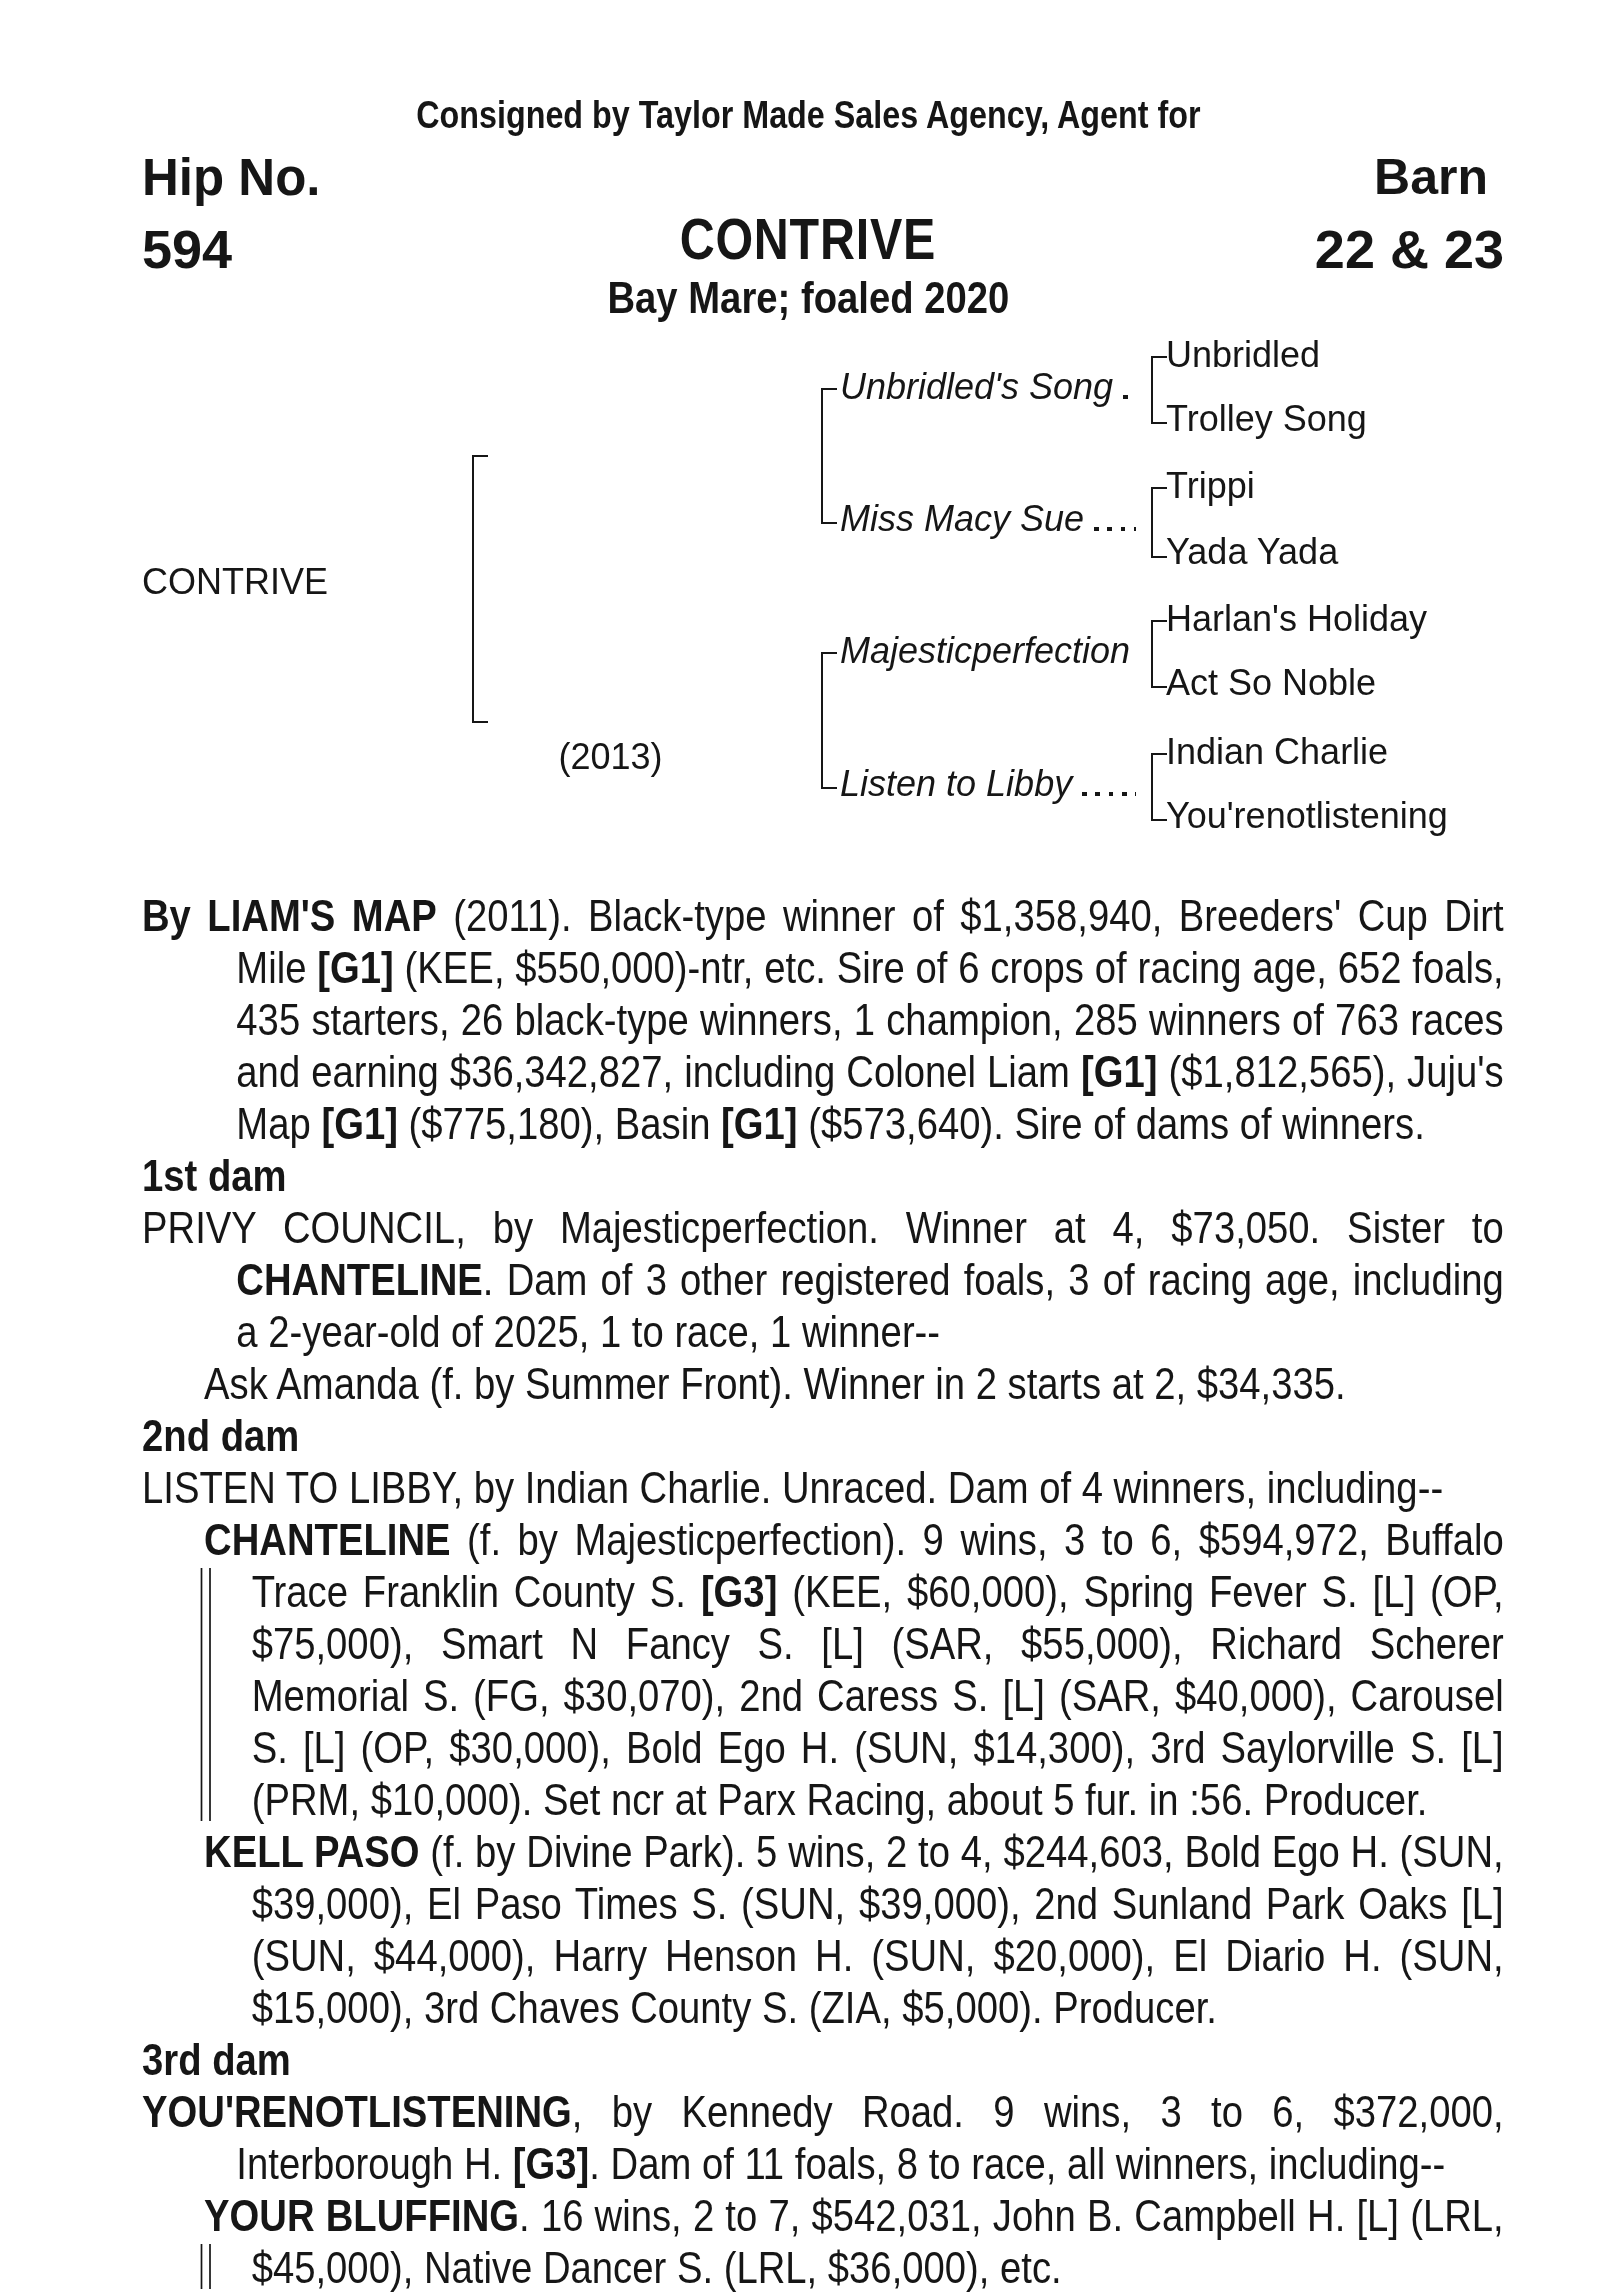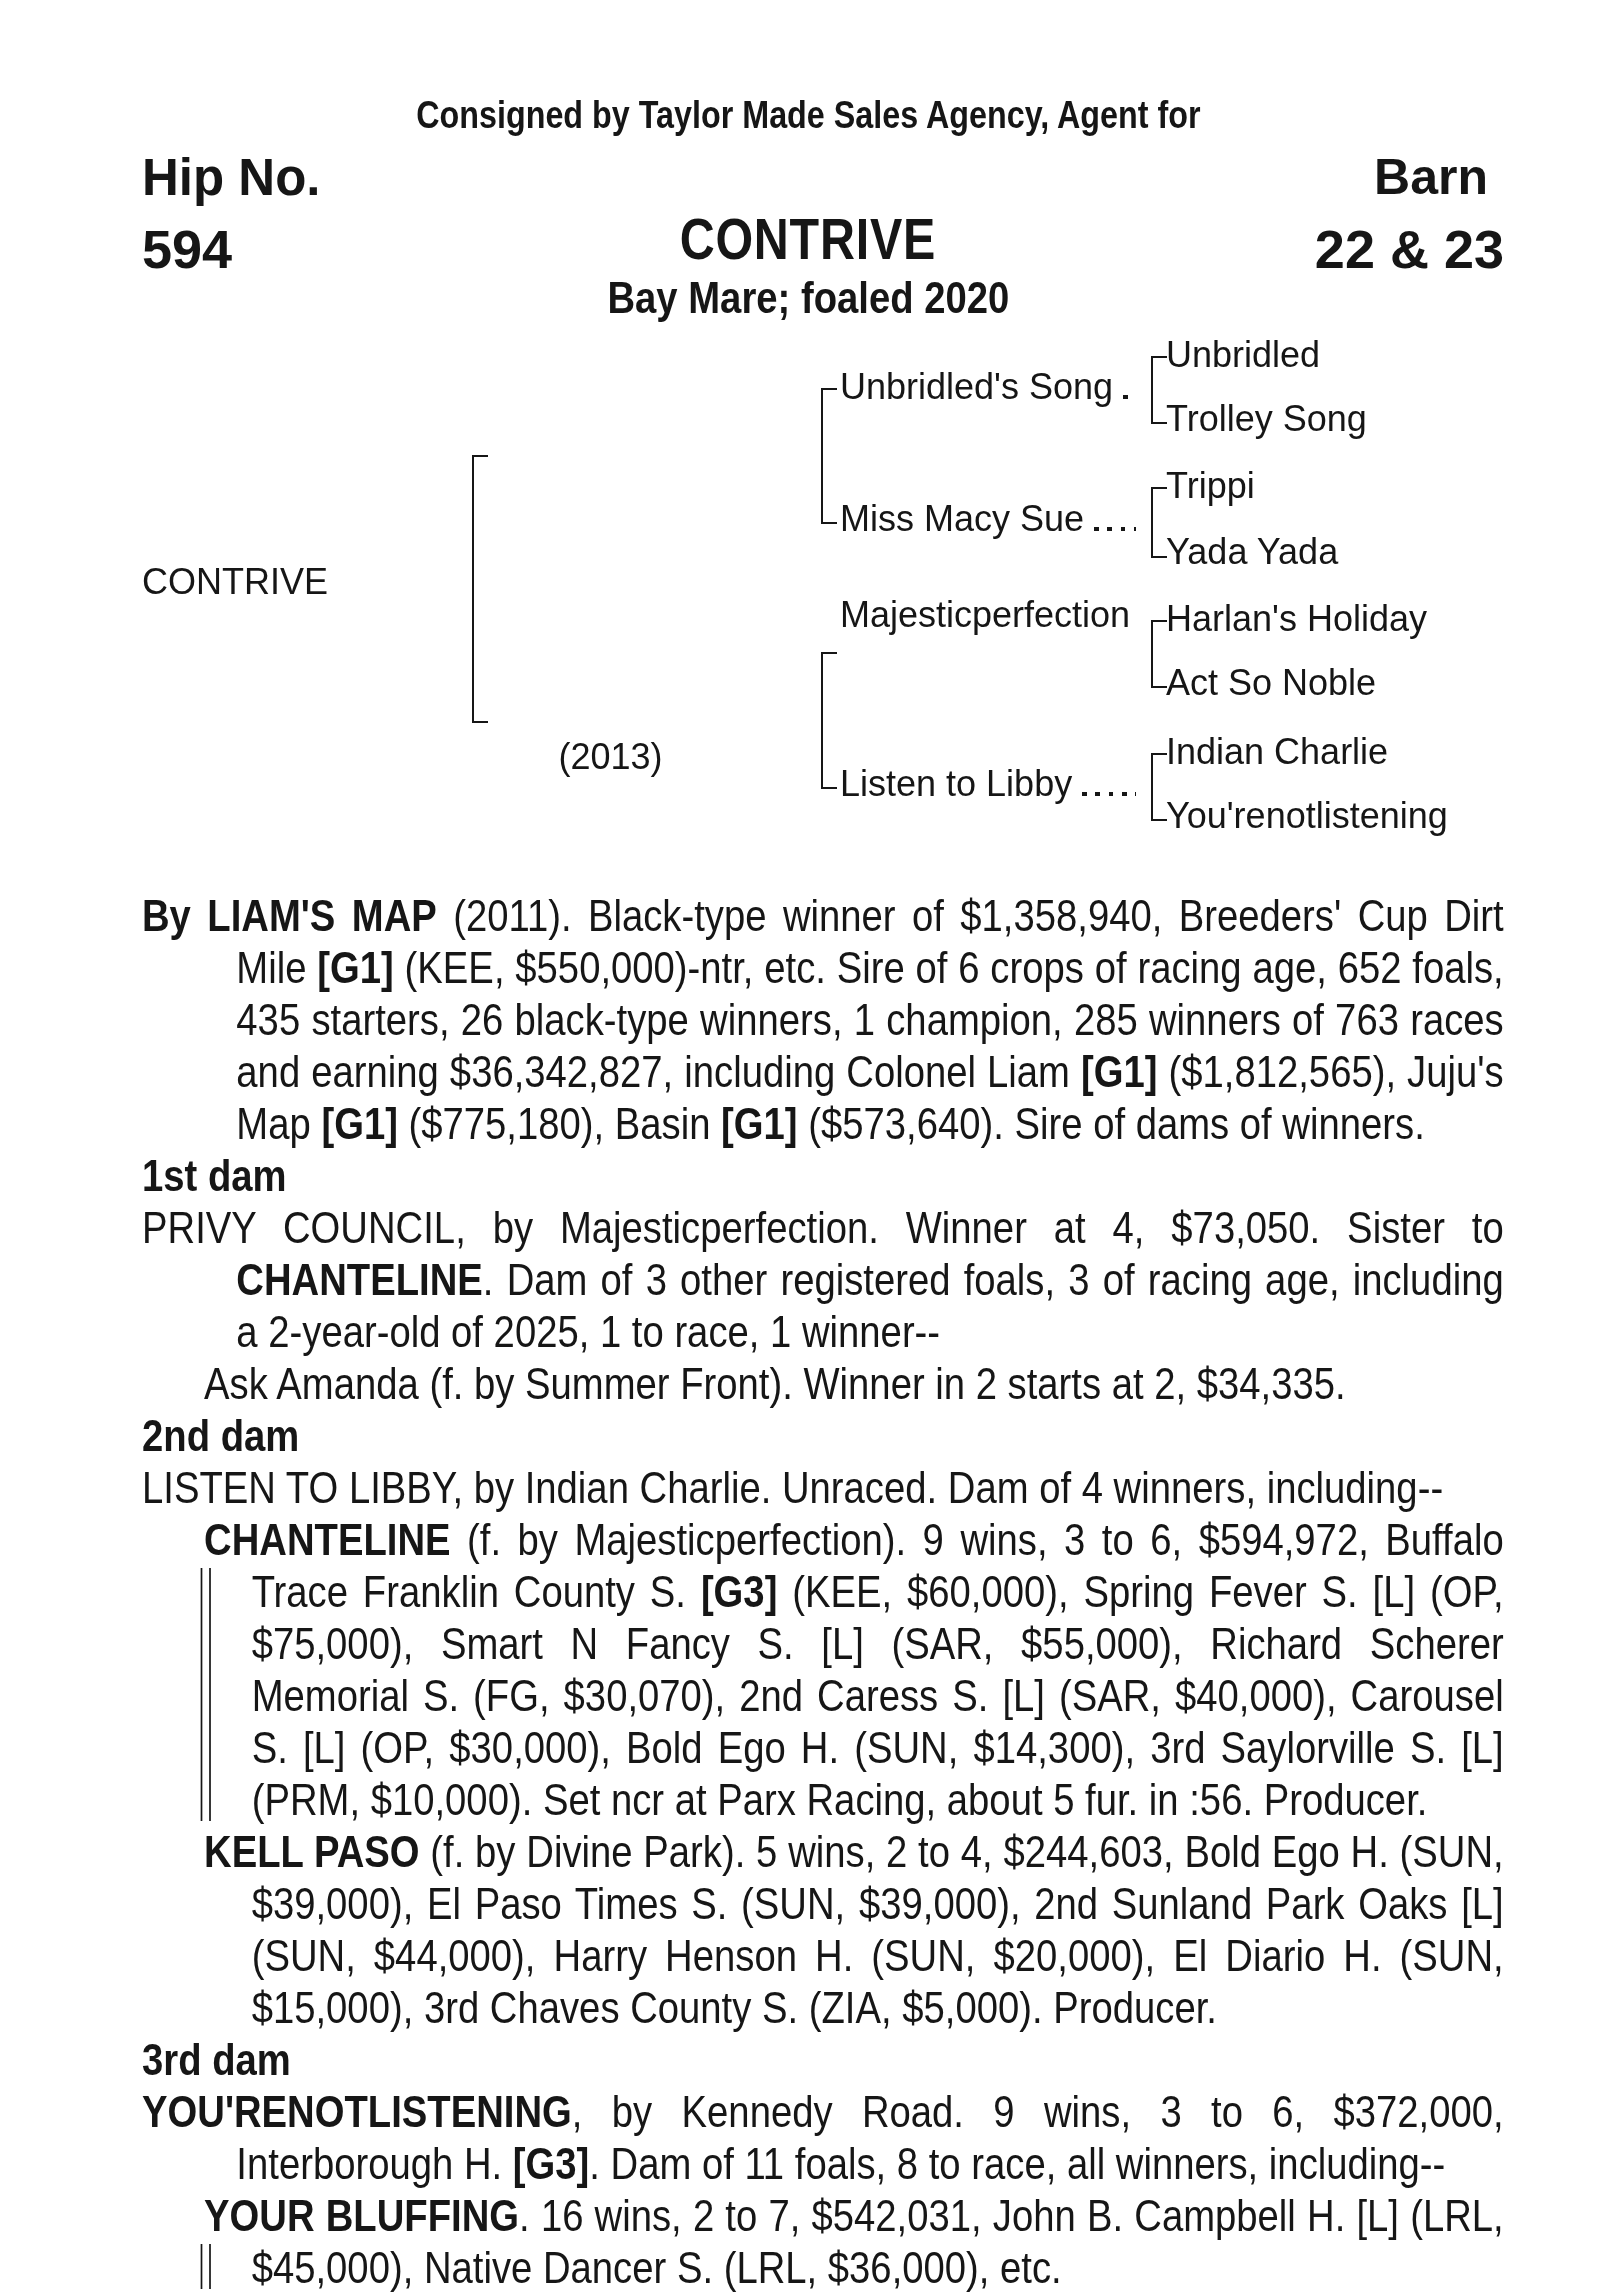--- a/index.html
+++ b/index.html
@@ -19,21 +19,21 @@
   .horsename{top:206px;font-size:57px;letter-spacing:0.9px;}
   .desc{top:272px;font-size:45px;}
   .cornerblock{position:absolute;font-weight:700;white-space:nowrap;}
   .hip-label{left:142px;top:148px;font-size:51px;}
   .hip-number{left:142px;top:218px;font-size:54px;}
   .barn-label{right:128px;top:148px;font-size:50px;}
   .barn-number{right:112px;top:218px;font-size:54px;text-align:right;}
 
   
   .chart{position:absolute;inset:0;font-size:36px;line-height:46px;}
-  .cell{position:absolute;display:flex;align-items:flex-end;height:46px;}
+  .cell{position:absolute;display:flex;align-items:flex-end;height:46px;font-style:italic;}
   .c1{left:489px;width:324px;}
   .c2{left:840px;width:303px;}
   .nm{white-space:nowrap;}
   .leader{flex:1;height:4.1px;margin:0 7.3px 11px 10px;
     background:repeating-linear-gradient(90deg,var(--ink) 0 4.6px,transparent 4.6px 13.3px);}
   .g3name{position:absolute;left:1166px;white-space:nowrap;}
   .subject{position:absolute;left:142px;top:559px;white-space:nowrap;}
   .damyear{position:absolute;left:528px;top:734px;width:165px;text-align:center;white-space:nowrap;}
   .bracket{position:absolute;width:13.8px;
     border-left:2.8px solid var(--ink);border-top:2.8px solid var(--ink);border-bottom:2.8px solid var(--ink);}
@@ -75,21 +75,21 @@
     <div class="bracket" style="left:821px;top:388px;height:132px"></div>
     <div class="bracket" style="left:821px;top:652px;height:133px"></div>
     <div class="cell c2" style="top:364px">
       <span class="nm">Unbridled's Song</span>
       <span class="leader"></span>
     </div>
     <div class="cell c2" style="top:496px">
       <span class="nm">Miss Macy Sue</span>
       <span class="leader"></span>
     </div>
-    <div class="cell c2" style="top:592px">
+    <div class="cell c2" style="top:628px">
       <span class="nm">Majesticperfection</span>
       <span class="leader"></span>
     </div>
     <div class="cell c2" style="top:761px">
       <span class="nm">Listen to Libby</span>
       <span class="leader"></span>
     </div>
 
     <div class="bracket" style="left:1151px;top:356px;height:64px"></div>
     <div class="bracket" style="left:1151px;top:487px;height:67px"></div>

